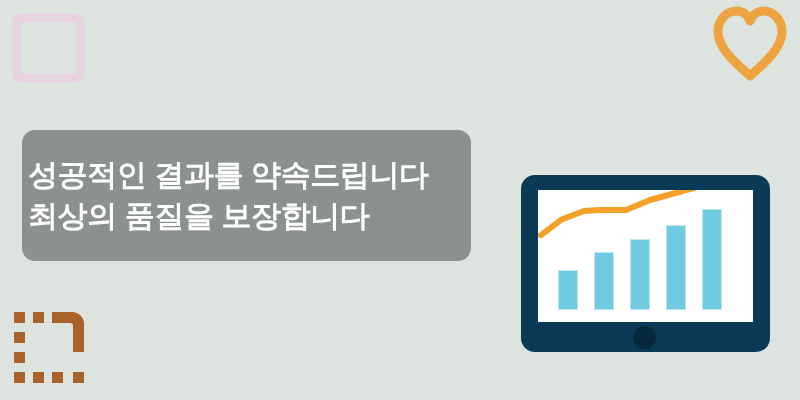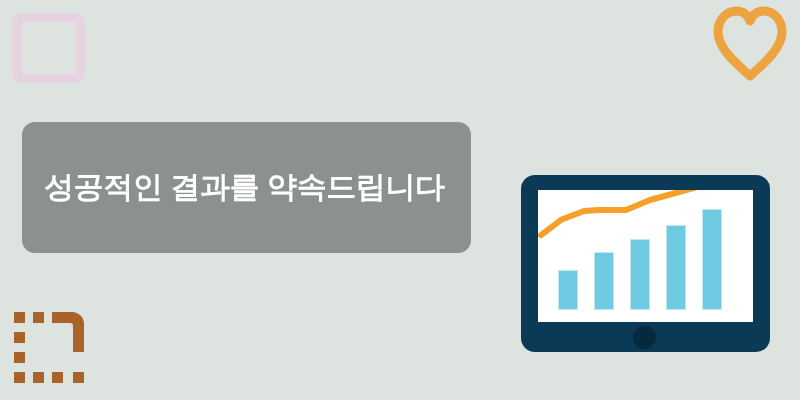--- a/index.html
+++ b/index.html
@@ -44,30 +44,30 @@
     left: 14px;
     top: 302px;
     width: 78px;
     height: 86px;
   }
 
   
   #headline-plate {
     position: absolute;
     left: 22px;
-    top: 122px;
+    top: 130px;
     width: 449px;
     height: 131px;
     background: #8b918e;
     border-radius: 13px;
     box-sizing: border-box;
     display: flex;
     flex-direction: column;
     justify-content: center;
-    padding: 0 0 0 22px;
+    padding: 0 0 0 6px;
   }
   .headline-line {
     color: #ffffff;
     font-size: 30px;
     font-weight: bold;
     line-height: 1.36;
     letter-spacing: -0.4px;
     white-space: nowrap;
   }
 
@@ -146,20 +146,21 @@
 
         <rect x="0" y="90" width="11" height="11"></rect>
         <rect x="19" y="70" width="11" height="11"></rect>
         <rect x="38" y="70" width="11" height="11"></rect>
       </g>
     </svg>
   </div>
 
   <div id="headline-plate">
     <div class="headline-line">성공적인 결과를 약속드립니다</div>
+    <div class="headline-line">최상의 품질을 보장합니다</div>
   </div>
 
   <div id="tablet">
     <div id="tablet-screen">
       <div id="chart">
           <div class="bar" style="left: 164px; width: 20px; height: 101.2px; background: rgb(110, 203, 226); border-color: rgb(191, 231, 242);"></div>
           <div class="bar" style="left: 128px; width: 20px; height: 84.7px; background: rgb(110, 203, 226); border-color: rgb(191, 231, 242);"></div>
           <div class="bar" style="left: 92px; width: 20px; height: 71.5px; background: rgb(110, 203, 226); border-color: rgb(191, 231, 242);"></div>
           <div class="bar" style="left: 56px; width: 20px; height: 58.3px; background: rgb(110, 203, 226); border-color: rgb(191, 231, 242);"></div>
           <div class="bar" style="left: 20px; width: 20px; height: 39.6px; background: rgb(110, 203, 226); border-color: rgb(191, 231, 242);"></div>

